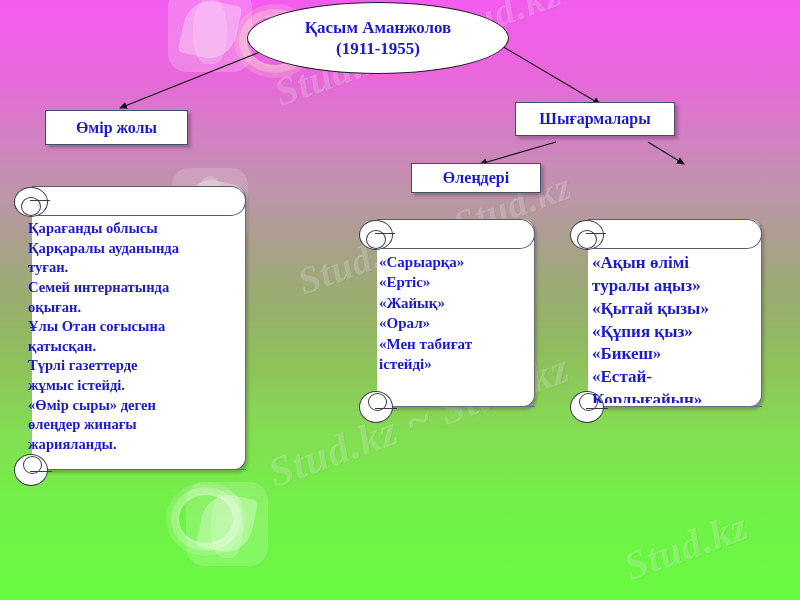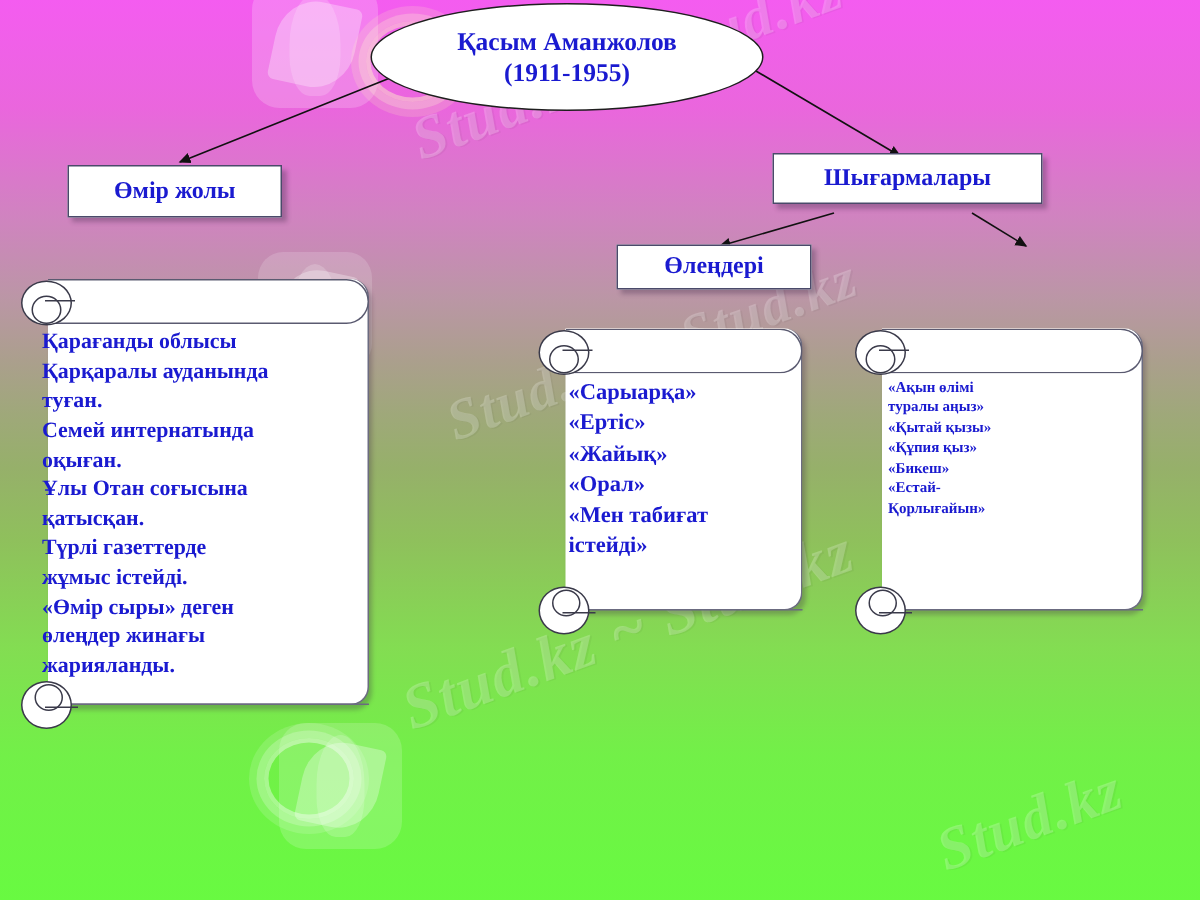--- a/index.html
+++ b/index.html
@@ -255,21 +255,21 @@
     line-height: 1.30;
     overflow: hidden;
   }
   .scroll .body-text div {
     white-space: nowrap;
   }
 
   
   #scroll-life .body-text { font-size: 14.6px; line-height: 1.345; left: 14px; }
   #scroll-poems .body-text { font-size: 15px; line-height: 1.36; left: 20px; }
-  #scroll-poemas .body-text { font-size: 10px; line-height: 1.345; left: 22px; }
+  #scroll-poemas .body-text { font-size: 17px; line-height: 1.345; left: 22px; }
 </style>
 </head>
 <body>
 
 <div id="slide">
 
   <div class="wm-badge" style="left:168px; top:-12px; width:84px; height:84px;"></div>
   <div class="wm-badge" style="left:172px; top:168px; width:76px; height:78px; background:rgba(255,255,255,0.16);"></div>
   <div class="wm-badge" style="left:186px; top:482px; width:82px; height:84px; background:rgba(255,255,255,0.17);"></div>
   <div class="wm-rings" style="left:244px; top:14px; width:56px; height:48px;"></div>
@@ -295,21 +295,21 @@
 
   <div id="title-ellipse">
     <div class="t-line">Қасым Аманжолов</div>
     <div class="t-line">(1911-1955)</div>
   </div>
 
   <div class="node-box" style="left:45px; top:110px; width:143px; height:35px;">
     <span class="label">Өмір жолы</span>
   </div>
 
-  <div class="node-box" style="left:515px; top:102px; width:180px; height:34px;">
+  <div class="node-box" style="left:515px; top:102px; width:160px; height:34px;">
     <span class="label">Шығармалары</span>
   </div>
 
   <div class="node-box" style="left:411px; top:163px; width:130px; height:30px;">
     <span class="label">Өлеңдері</span>
   </div>
 
 
   <div class="scroll" id="scroll-life" style="left:14px; top:186px; width:232px; height:300px;">
     <div class="sheet"></div>

